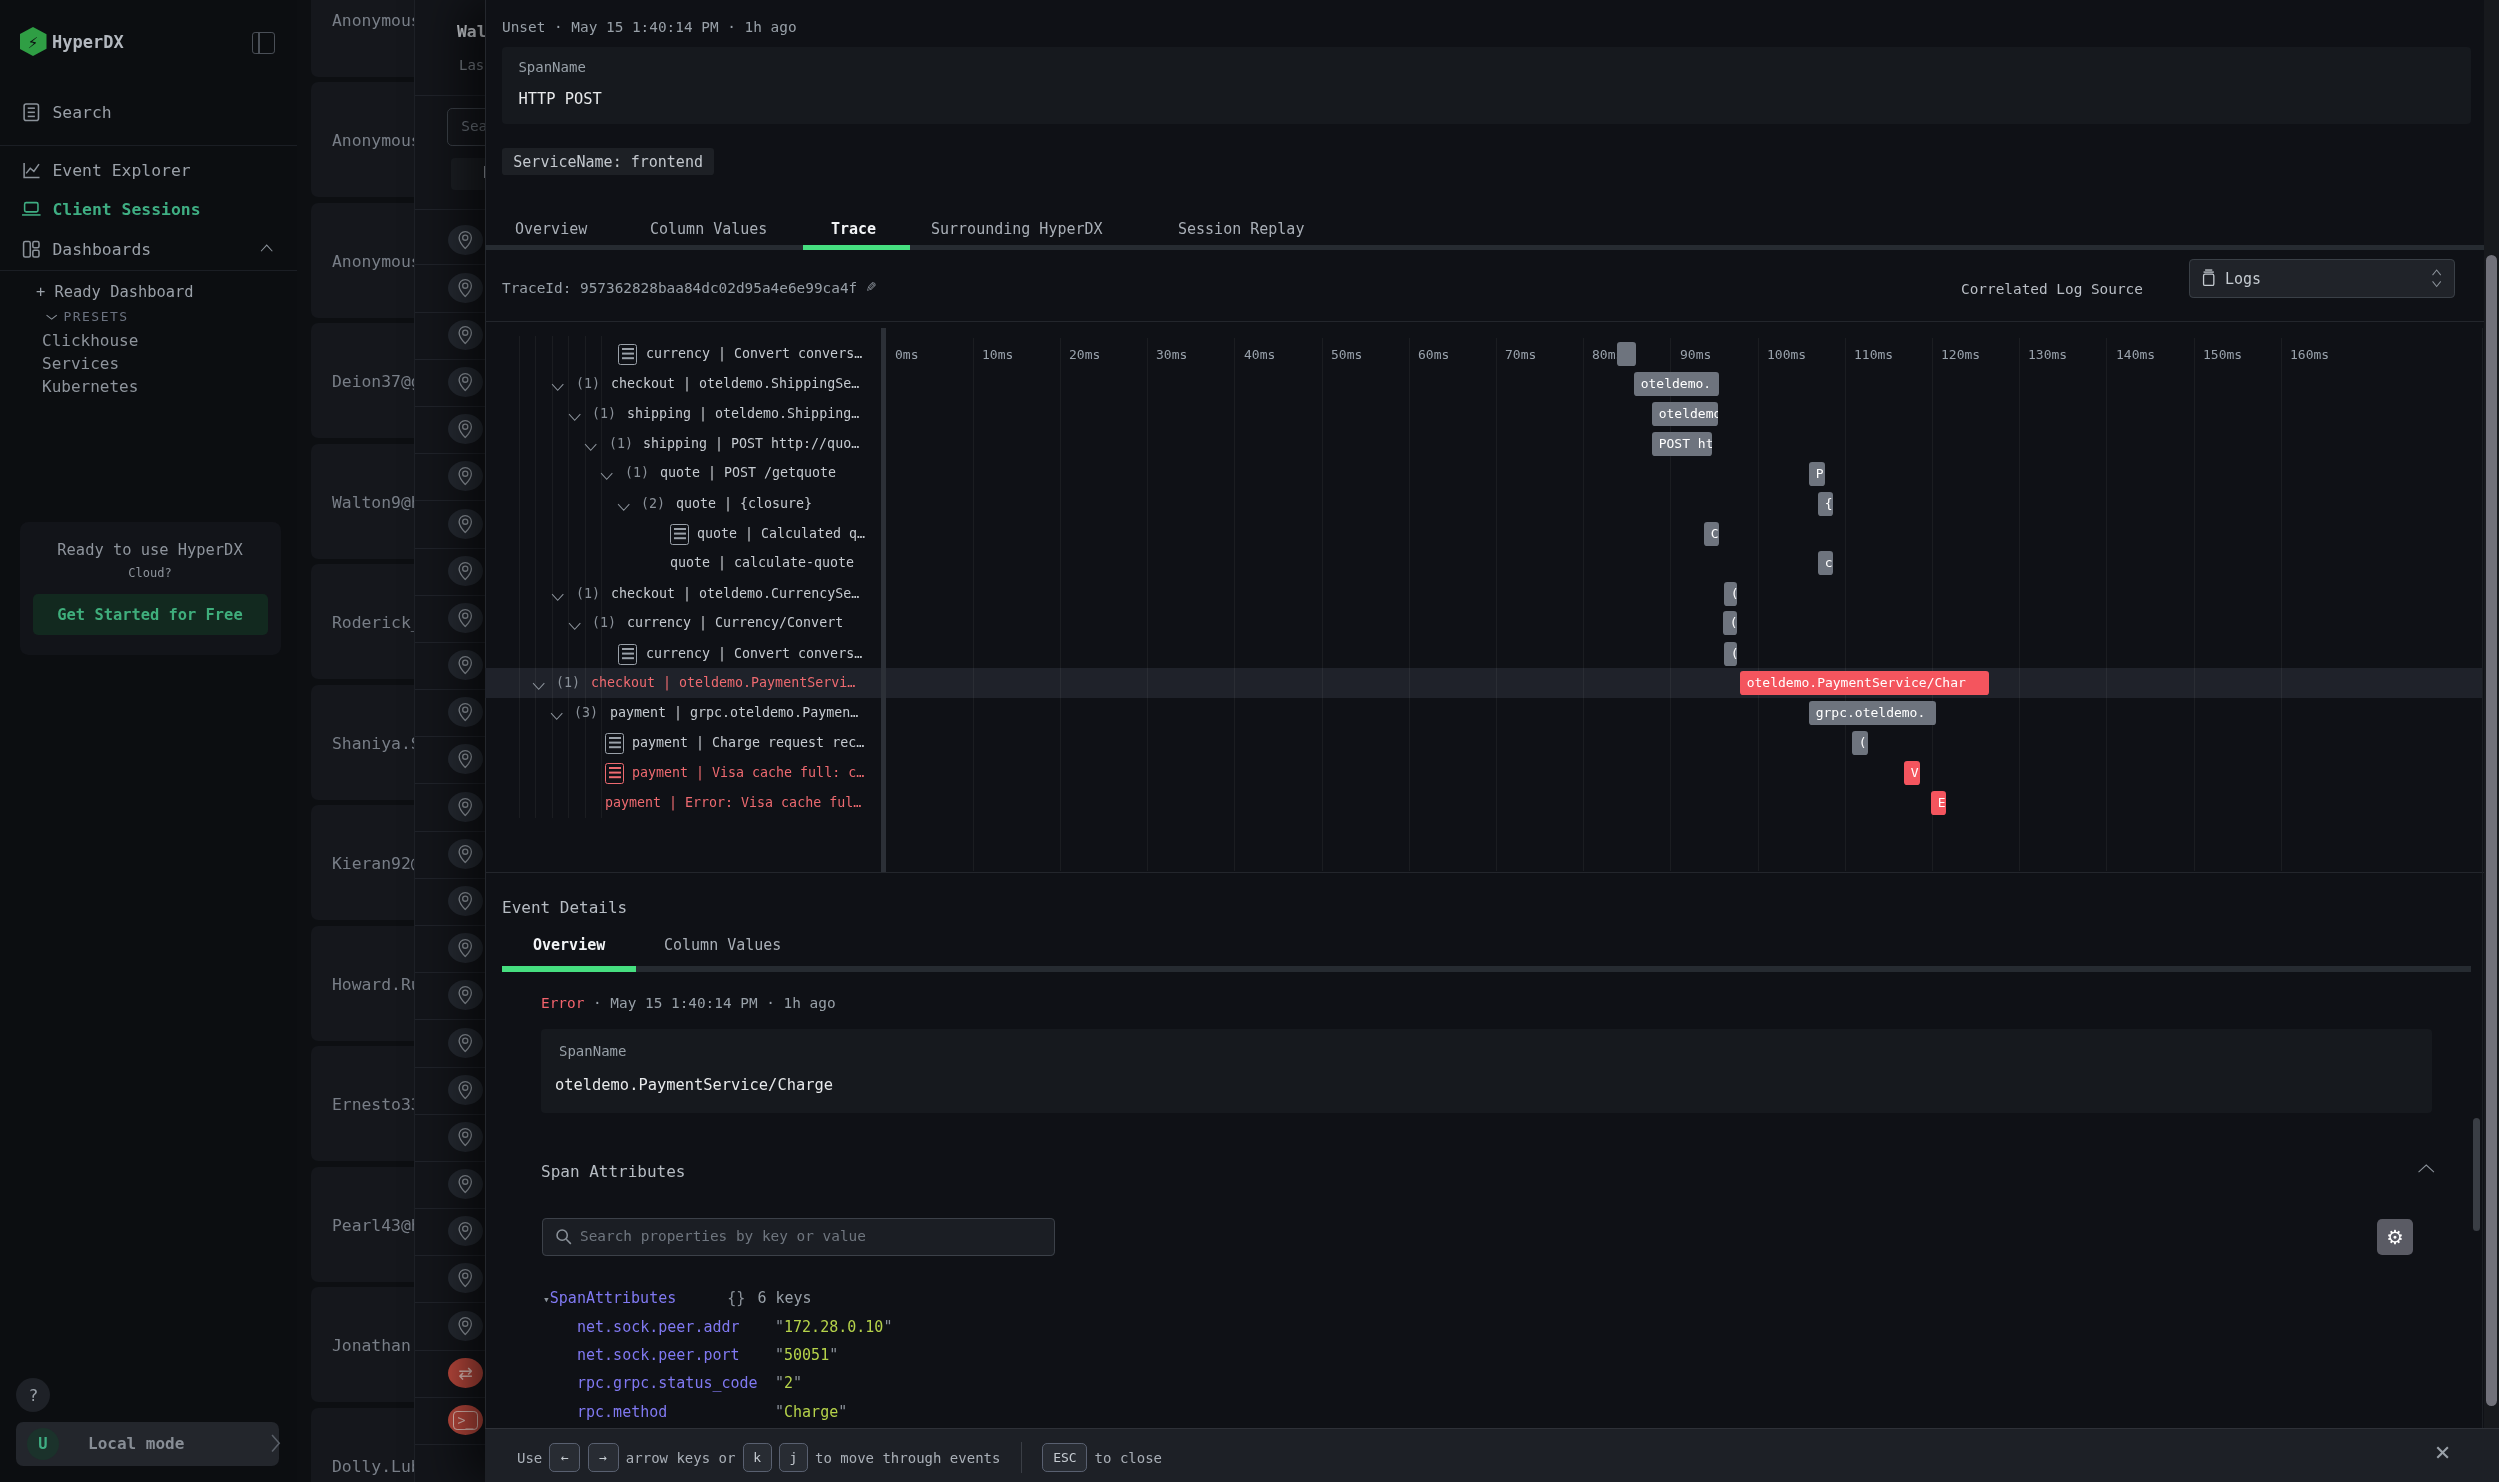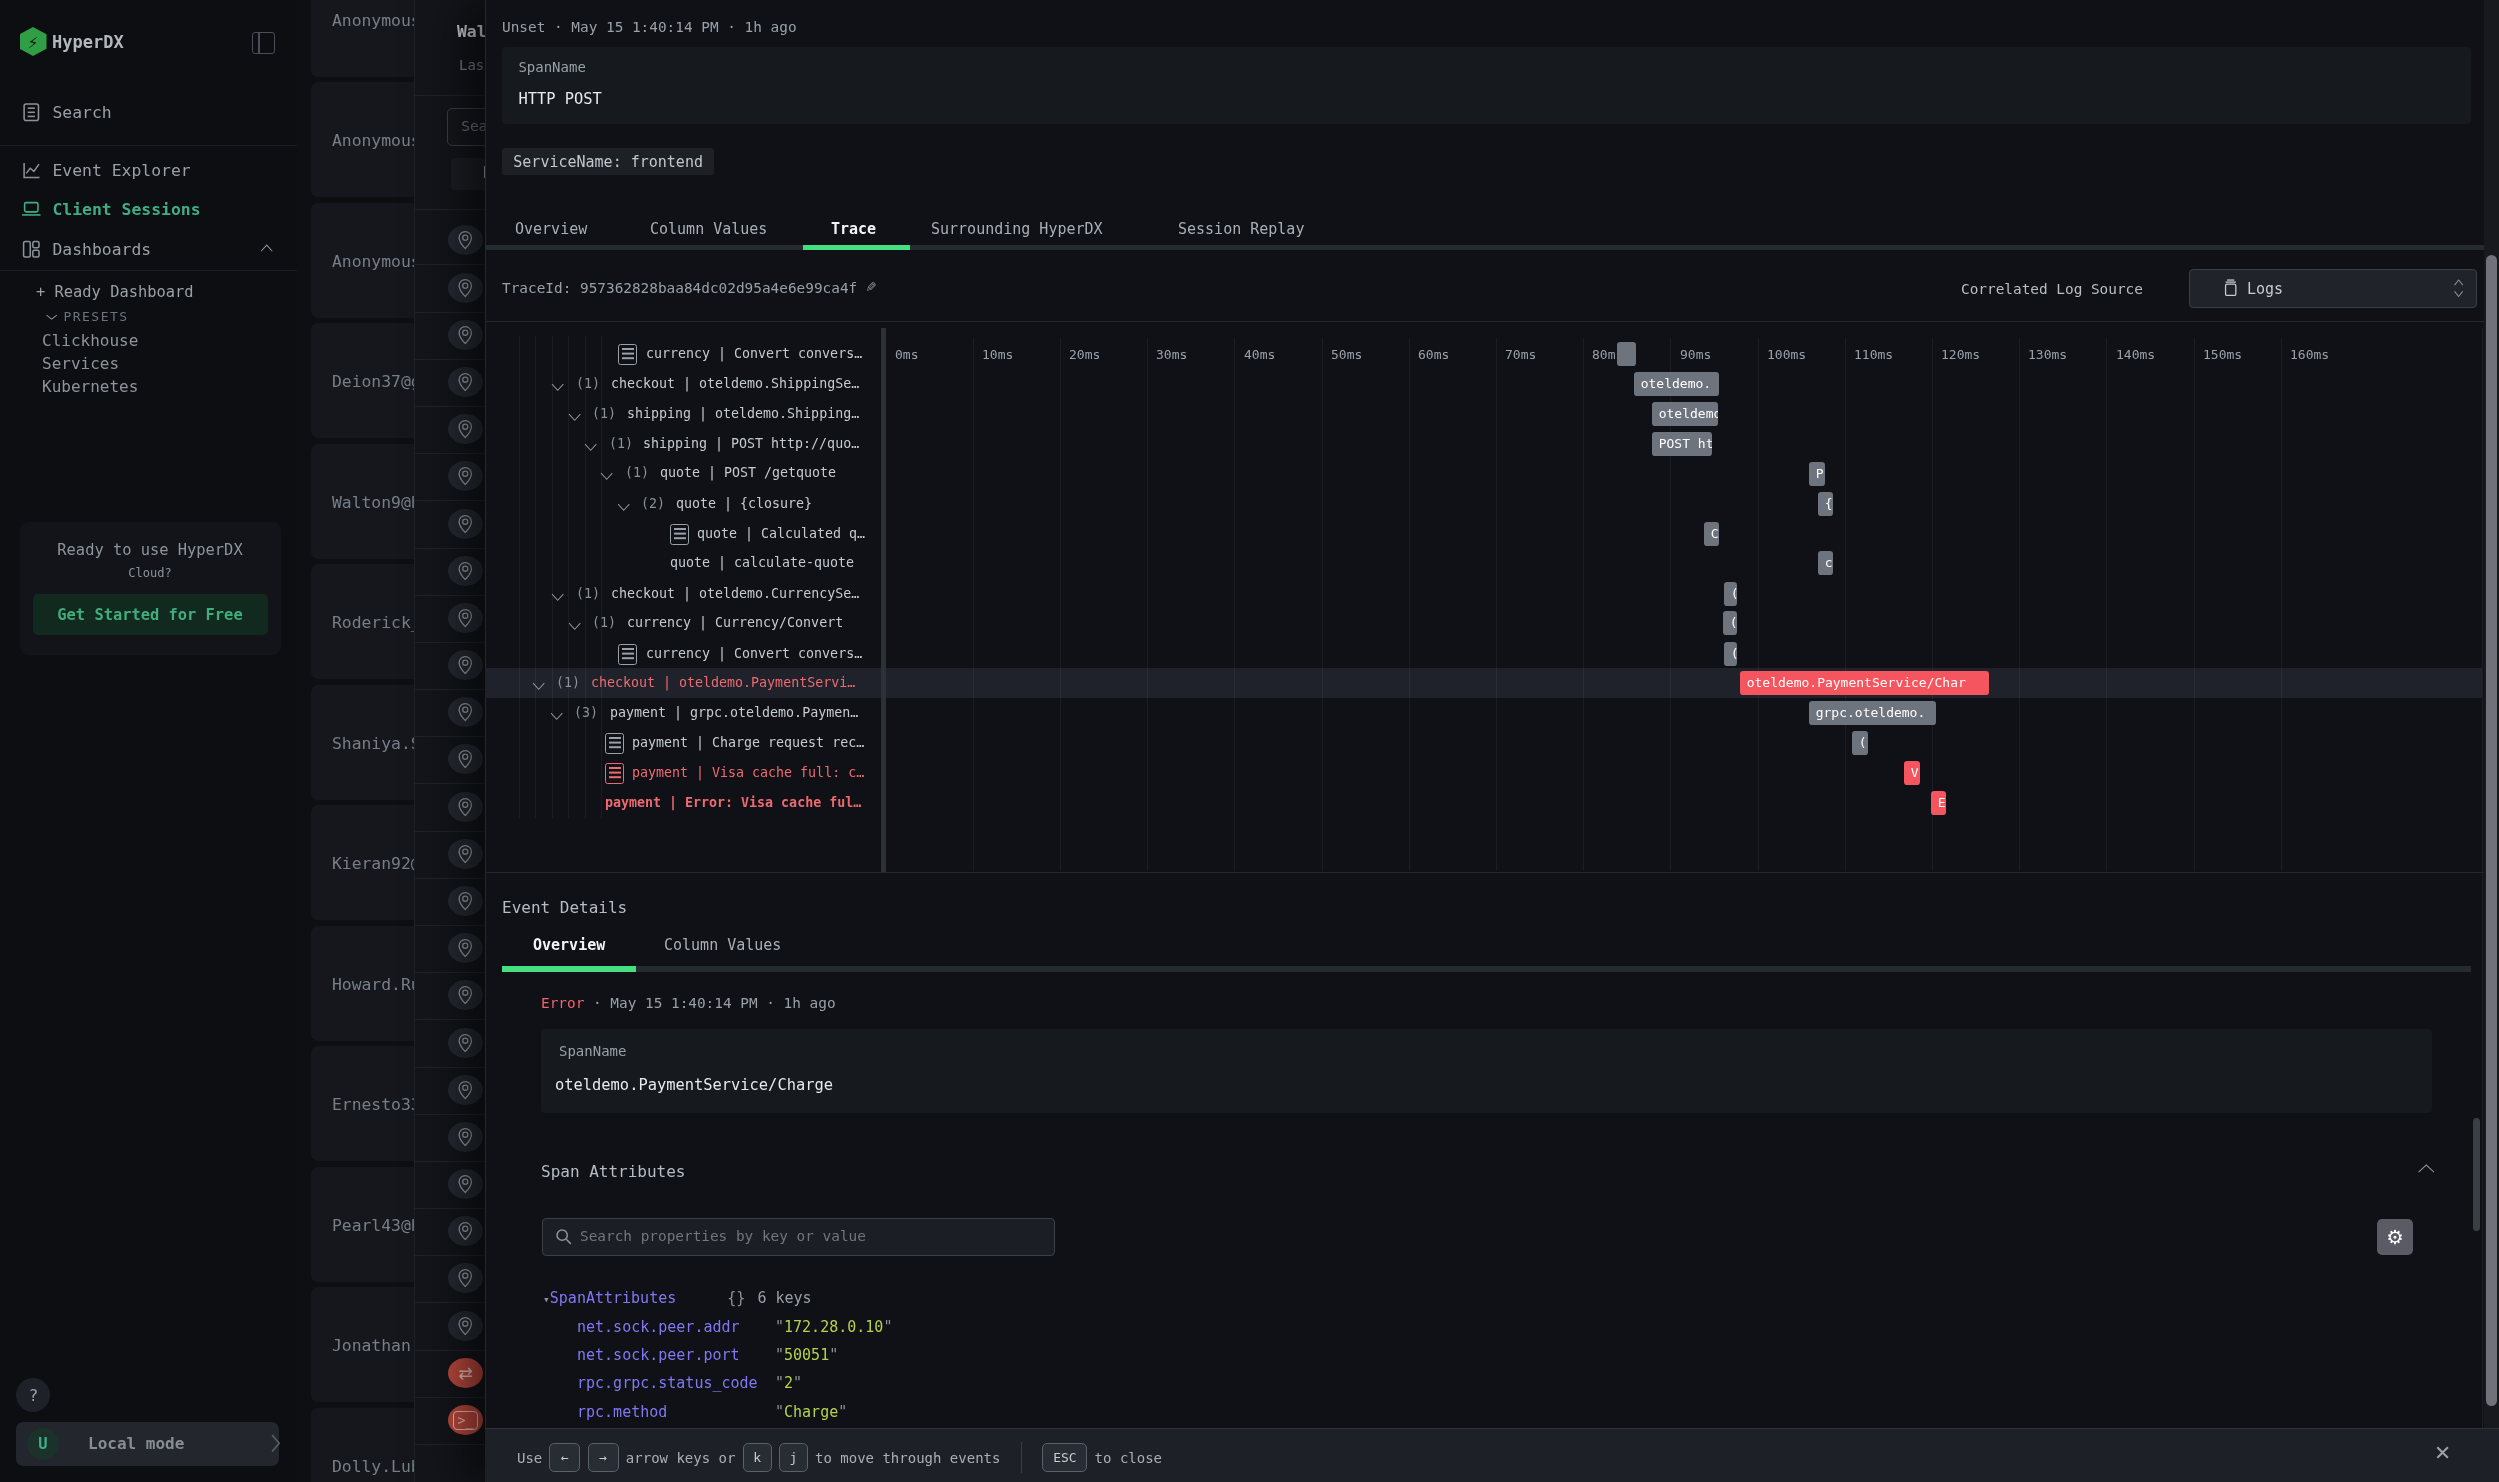--- a/index.html
+++ b/index.html
@@ -424,21 +424,21 @@
       <div class="tab" style="left: 931px; top: 220px;">Surrounding HyperDX</div>
       <div class="tab" style="left: 1178px; top: 220px;">Session Replay</div>
     </div>
   <div class="abs tabbar" style="left:485px;top:245px;width:2015px;height:5.1px;"></div>
   <div class="abs tab-ind" style="left:803px;top:245px;width:107px;height:5.1px;"></div>
 
   <div class="abs txt gray-sm" style="left:502px;top:280px;font-size:14.4px;">TraceId: 957362828baa84dc02d95a4e6e99ca4f</div>
   <div class="abs" style="left:866px;top:277px;font-size:16.4px;color:#8b929a;transform:scaleX(-1);">✎</div>
 
   <div class="abs txt" style="left:1961px;top:281px;font-size:14.4px;color:#b9bec5;">Correlated Log Source</div>
-  <div class="abs select" style="left:2189px;top:269px;width:264px;height:37px;padding-left:22px;">
+  <div class="abs select" style="left:2189px;top:259px;width:264px;height:37px;">
     <svg width="15.4" height="18.5" style="margin-left:11.3px;" viewBox="0 0 30 36">
       <rect x="5" y="10" width="20" height="22" rx="3" style="fill:none;stroke:#c6ccd2;stroke-width:2.5;"></rect>
       <line x1="5" y1="6" x2="25" y2="6" style="stroke:#c6ccd2;stroke-width:2.5;"></line>
       <line x1="8" y1="2" x2="22" y2="2" style="stroke:#c6ccd2;stroke-width:2.5;"></line>
       </svg>
     <span style="margin-left:8.2px;">Logs</span>
     <svg class="abs" style="right:11.3px;top:8.2px;" width="11.3" height="20.5" viewBox="0 0 22 40">
       <polyline points="3,14 11,4 19,14" class="chev"></polyline>
         <polyline points="3,26 11,36 19,26" class="chev"></polyline>
       </svg>
@@ -581,21 +581,21 @@
       <div class="trow" style="left: 485px; top: 728px; width: 396px;">
         <span class="doc-icon " style="position:absolute;left:120px;top:4.6px;"></span>
         <span class="lbl txt" style="position:absolute;left:147px;top:6.7px;">payment | Charge request rec…</span>
       </div>
       <div class="bar gray" style="left: 1852px; top: 731px; width: 16.4px;">(</div>
       <div class="trow red" style="left: 485px; top: 758px; width: 396px;">
         <span class="doc-icon red" style="position:absolute;left:120px;top:4.6px;"></span>
         <span class="lbl txt" style="position:absolute;left:147px;top:6.7px;">payment | Visa cache full: c…</span>
       </div>
       <div class="bar red" style="left: 1904px; top: 761px; width: 16px;">V</div>
-      <div class="trow red" style="left: 485px; top: 788px; width: 396px; font-weight: bold;">
+      <div class="trow red" style="left: 485px; top: 788px; width: 396px;">
         <span class="lbl txt" style="position:absolute;left:120px;top:6.7px;">payment | Error: Visa cache ful…</span>
       </div>
       <div class="bar red" style="left: 1931px; top: 791px; width: 15.4px;">E</div>
     </div>
   <div class="abs" style="left:881px;top:328px;width:4.6px;height:544px;background:#2c3037;"></div>
   <div class="abs sep-h" style="left:485px;top:872px;width:2015px;background:#23262c;"></div>
 
   <div class="abs txt" style="left:502px;top:898px;font-size:16px;color:#b6bcc3;">Event Details</div>
   <div id="event-tabs">
       <div class="tab active" style="left: 533px; top: 936px;">Overview</div>

